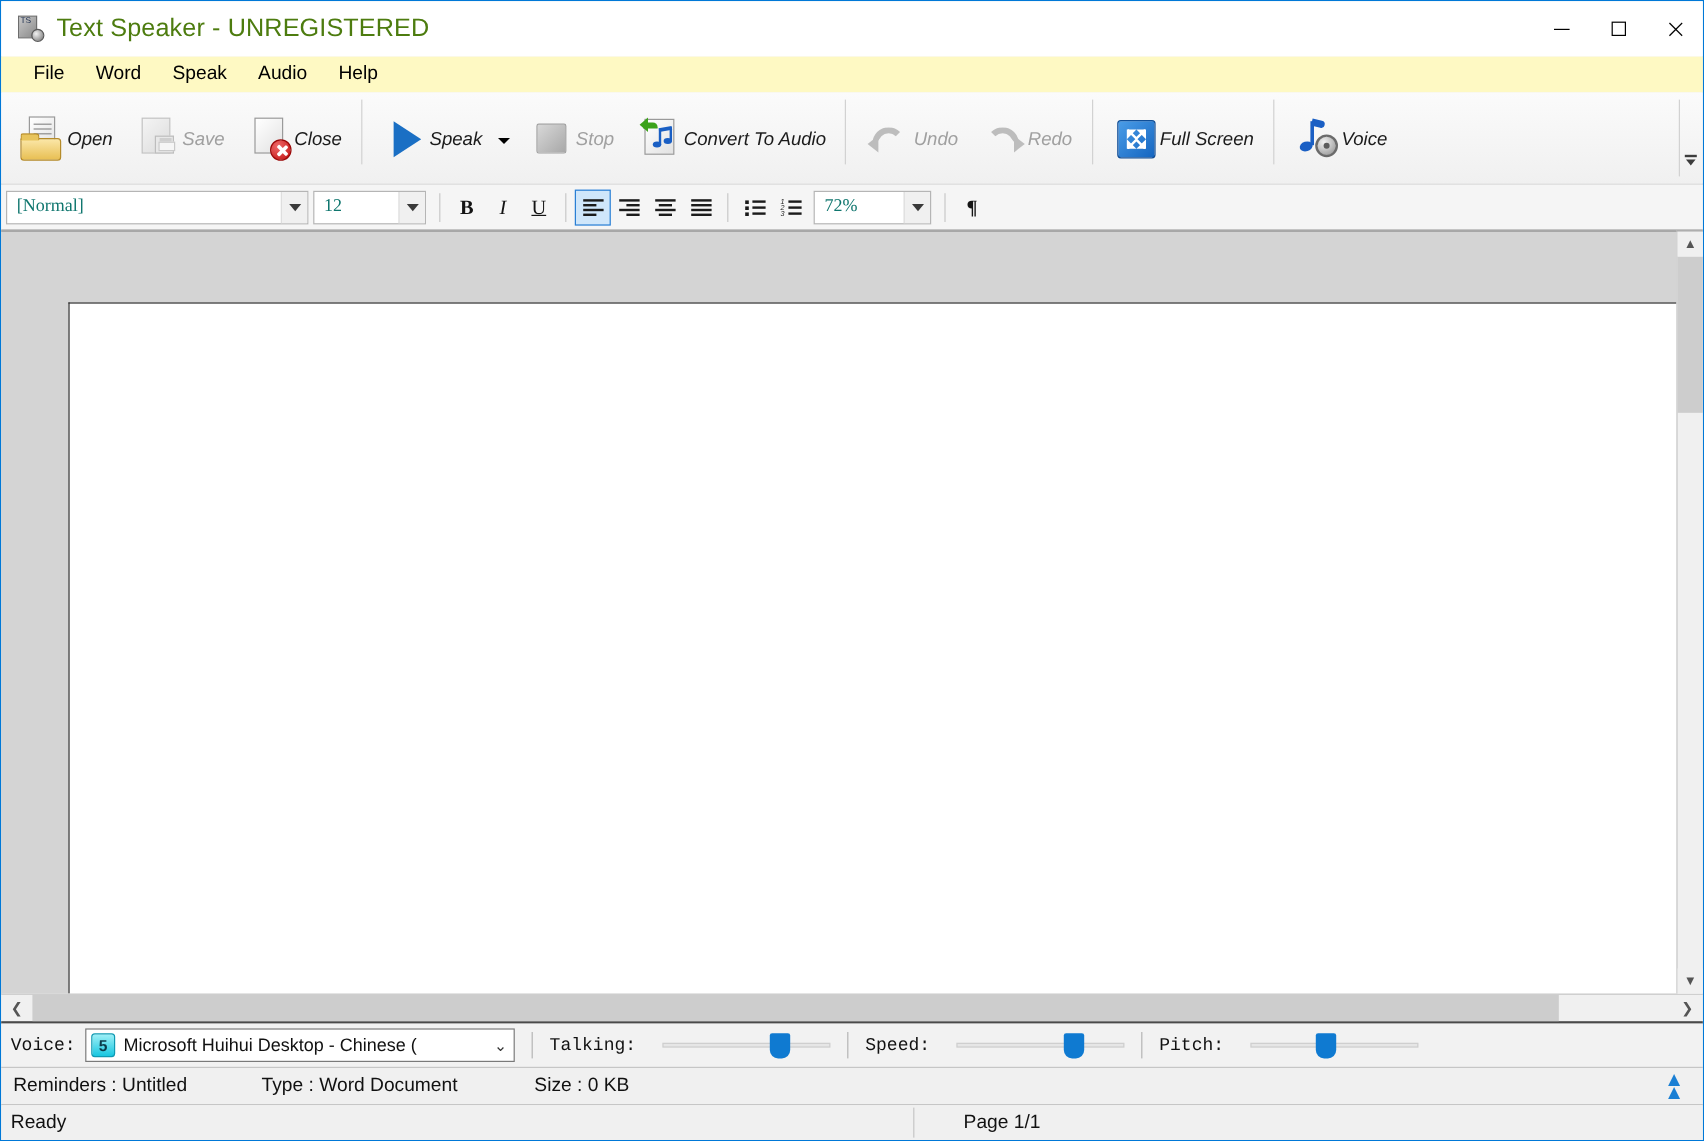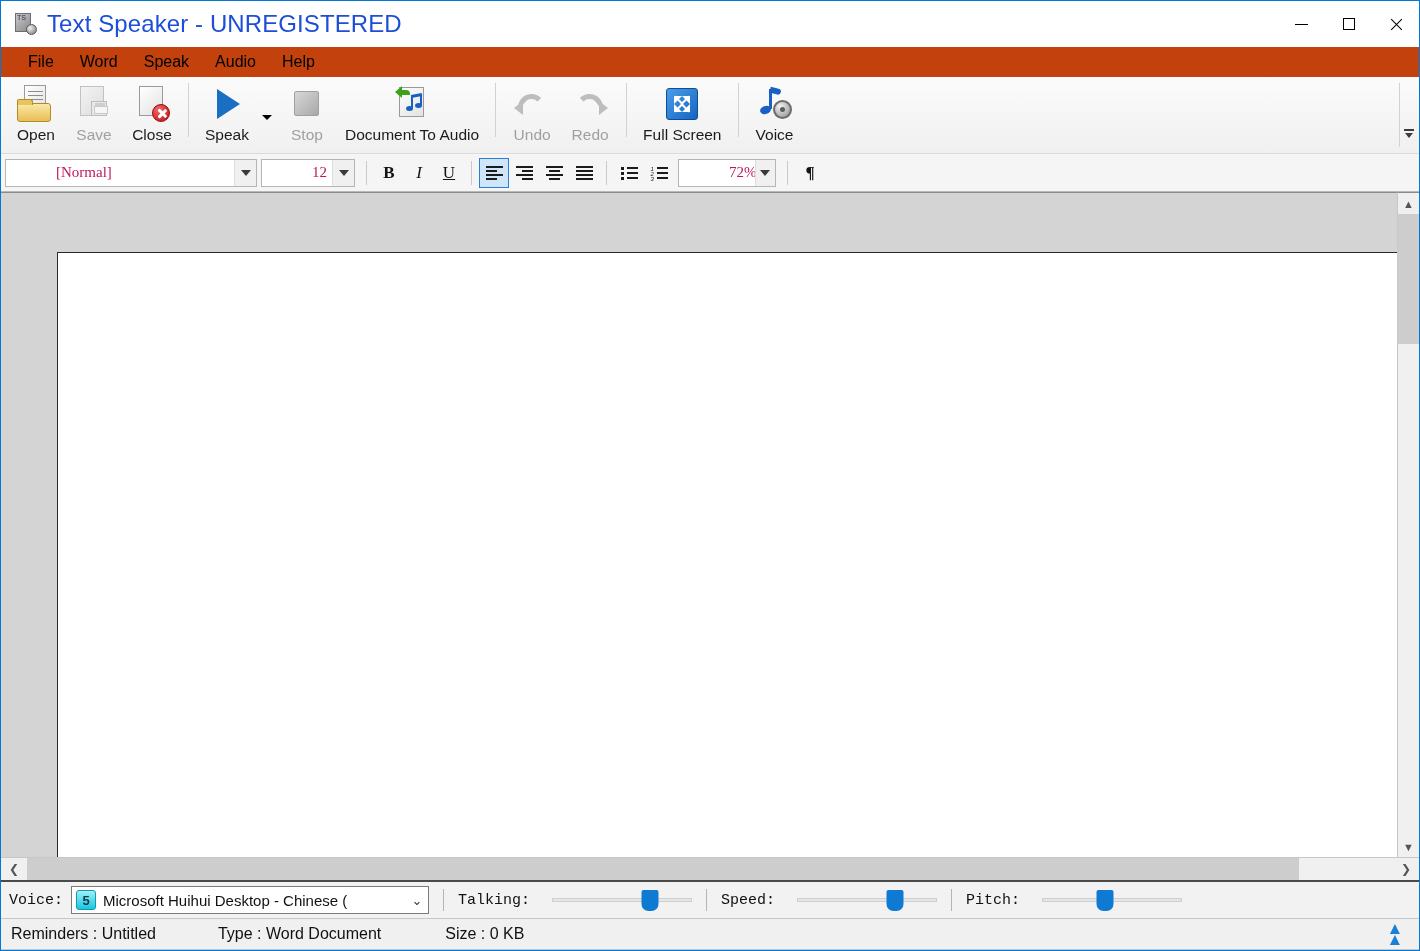--- a/index.html
+++ b/index.html
@@ -37,58 +37,58 @@
     content: "TS"; position: absolute; left: 1px; top: 0px;
     font-size: 7px; color: #203050; font-family: "Liberation Sans", sans-serif;
   }
   .title-icon .spk {
     position: absolute; right: 0px; bottom: 0px;
     width: 11px; height: 11px; border-radius: 50%;
     background: radial-gradient(circle at 35% 35%, #f2f2f2, #707070);
     border: 1px solid #5a5a5a;
   }
   .title-text {
-    font-size: 24px; color: #1d4ed8; letter-spacing: .1px;
+    font-size: 21px; color: #4d7c0f; letter-spacing: .1px;
   }
   .caption-btns { position: absolute; right: 0; top: 0; height: 46px; display: flex; }
   .cap {
     width: 47px; height: 46px; display: flex; align-items: center; justify-content: center;
     position: relative;
   }
   .cap .min { width: 13px; height: 1px; background: #000; }
   .cap .max { width: 12px; height: 12px; border: 1px solid #000; }
   .cap .cls { width: 15px; height: 15px; position: relative; }
   .cap .cls::before, .cap .cls::after {
     content: ""; position: absolute; left: 50%; top: 0; width: 1px; height: 15px;
     background: #000;
   }
   .cap .cls::before { transform: rotate(45deg); }
   .cap .cls::after  { transform: rotate(-45deg); }
 
   
   .menubar {
     height: 30px; min-height: 30px;
-    background: #c2410c;
+    background: #fef9c3;
     display: flex; align-items: center; padding-left: 14px;
     font-size: 16px; color: #000;
   }
   .menu-item { padding: 4px 13px; cursor: default; }
 
   
   .toolbar {
     height: 77px; min-height: 77px;
     background: linear-gradient(#fbfbfb,#f0f0f0);
     border-bottom: 1px solid #dcdcdc;
     display: flex; align-items: flex-start; position: relative;
     padding-left: 6px;
   }
   .tb-btn {
-    height: 72px; display: flex; flex-direction: column;
+    height: 72px; display: flex; flex-direction: row;
     align-items: center; justify-content: flex-start;
-    padding: 6px 9px 0 9px; cursor: default; position: relative;
+    padding: 6px 9px 0 9px; cursor: default; position: relative; font-style: italic;
   }
   .tb-btn.disabled { pointer-events: none; }
   .tb-icon { height: 42px; display: flex; align-items: center; justify-content: center; }
   .tb-label { font-size: 15.5px; color: #1b1b1b; margin-top: 1px; white-space: nowrap; }
   .tb-btn.disabled .tb-label { color: #a0a0a0; }
   .tb-sep { width: 1px; height: 54px; background: #d2d2d2; margin: 6px 7px 0 7px; }
   .tb-overflow {
     position: absolute; right: 2px; top: 6px; width: 18px; height: 64px;
     display: flex; align-items: flex-end; justify-content: center; padding-bottom: 6px;
     border-left: 1px solid #d2d2d2;
@@ -292,21 +292,21 @@
     height: 38px; min-height: 38px;
     background: #f5f5f5; border-bottom: 1px solid #b9b9b9;
     display: flex; align-items: center; padding: 0 4px;
   }
   .combo {
     height: 28px; background: #ffffff; border: 1px solid #b5b5b5;
     display: flex; align-items: center; position: relative; margin-right: 4px;
   }
   .combo .val {
     padding-left: 8px; font-family: "Liberation Serif", serif;
-    font-size: 15px; color: #be185d; white-space: nowrap; overflow: hidden; margin-left: 42px;
+    font-size: 15px; color: #0f766e; white-space: nowrap; overflow: hidden;
   }
   .combo .arrow {
     width: 22px; height: 26px; margin-left: auto;
     background: #f0f0f0; border-left: 1px solid #dedede;
     display: flex; align-items: center; justify-content: center;
   }
   .combo .arrow::after {
     content: ""; border-left: 5px solid transparent; border-right: 5px solid transparent;
     border-top: 6px solid #3a3a3a;
   }
@@ -524,21 +524,21 @@
           <div class="ic ic-conv">
         <div class="doc-sheet sheet"></div>
         <div class="arr"></div>
         <div class="beam"></div>
             <div class="stem1"></div>
             <div class="stem2"></div>
         <div class="note1"></div>
             <div class="note2"></div>
       </div>
         </div>
-      <div class="tb-label">Document To Audio</div>
+      <div class="tb-label">Convert To Audio</div>
     </div>
 
     <div class="tb-sep"></div>
 
     <div class="tb-btn disabled">
       <div class="tb-icon">
           <div class="ic ic-undo">
         <div class="cu"></div>
             <div class="hd"></div>
       </div>
@@ -742,14 +742,19 @@
     </div>
   </div>
 
   <div class="infobar">
     <span class="info-item">Reminders : Untitled</span>
     <span class="info-item" style="padding-left:62px">Type : Word Document</span>
     <span class="info-item" style="padding-left:64px">Size : 0 KB</span>
     <span class="info-expand">▲<br>▲</span>
   </div>
 
+  <div class="statusbar">
+    <span class="st-ready">Ready</span>
+    <span class="st-sep"></span>
+    <span class="st-page">Page 1/1</span>
+  </div>
 
 </div>
 
 </body></html>

